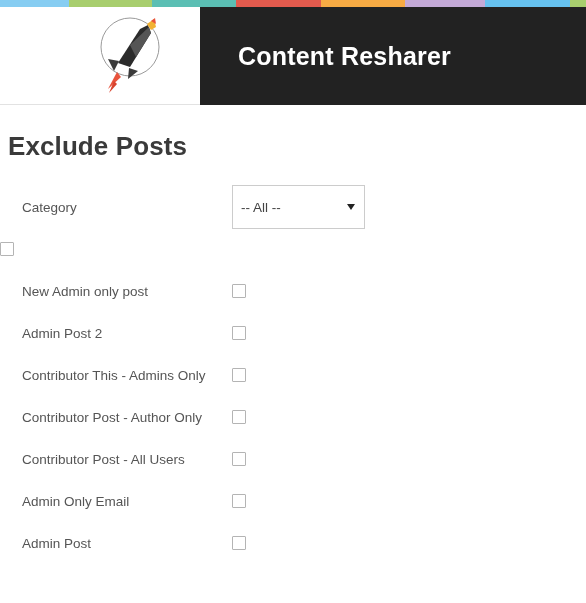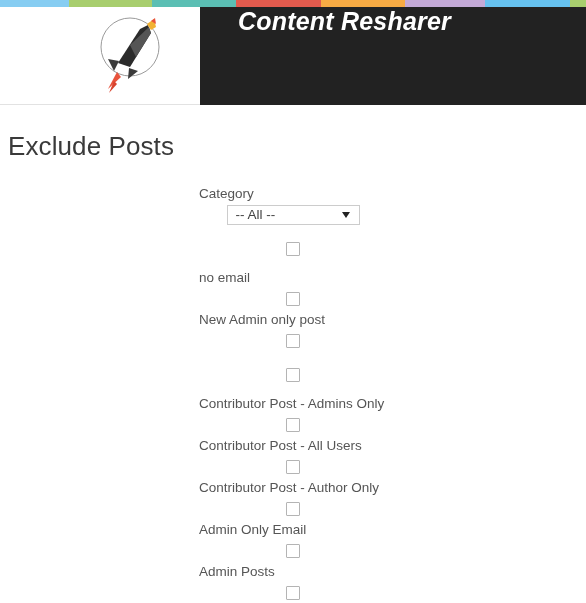--- a/index.html
+++ b/index.html
@@ -63,71 +63,69 @@
     letter-spacing: -0.5px;
     white-space: nowrap;
   }
   .logo-text .tld {
     font-size: 25px;
     color: #333333;
   }
   .header-title-area {
     flex: 1 1 auto;
     display: flex;
-    align-items: flex-start;
+    align-items: center;
     padding-left: 38px;
-    font-style: italic;
   }
   .header-title {
     color: #ffffff;
     font-size: 25px;
     font-weight: bold;
     letter-spacing: 0.2px;
   }
 
   
   .content {
     padding: 0 0 0 0;
   }
   .page-title {
     margin: 26px 16px 0 8px;
     font-size: 26px;
-    font-weight: normal;
+    font-weight: bold;
     color: #3a3a3a;
     letter-spacing: 0.1px;
   }
 
   .form-table {
     margin-top: 24px;
     width: 100%;
   }
   .form-row {
     display: flex;
     align-items: center;
     height: 42px;
-    flex-direction: column;
   }
   .form-label {
     width: 232px;
     padding-left: 22px;
     box-sizing: border-box;
     font-size: 13.5px;
     color: #555555;
     white-space: nowrap;
   }
   .form-field {
     flex: 1 1 auto;
     display: flex;
     align-items: center;
   }
 
   .select-box {
     position: relative;
     width: 133px;
-    height: 20px;
+    height: 44px;
     background: #ffffff;
     border: 1px solid #cccccc;
     box-sizing: border-box;
     display: flex;
     align-items: center;
     padding: 0 8px;
     font-size: 13.5px;
     color: #444444;
   }
   .select-arrow {
@@ -205,62 +203,57 @@
       </div>
     </div>
 
     <div id="post-rows">
         <div class="form-row">
           <div class="form-field">
             <div class="checkbox"></div>
           </div>
         </div>
         <div class="form-row">
-          <div class="form-label">no email</div>
-          <div class="form-field">
-            <div class="checkbox"></div>
-          </div>
-        </div>
-        <div class="form-row">
           <div class="form-label">New Admin only post</div>
           <div class="form-field">
             <div class="checkbox"></div>
           </div>
         </div>
         <div class="form-row">
-          <div class="form-field">
-            <div class="checkbox"></div>
-          </div>
-        </div>
-        <div class="form-row">
-          <div class="form-label">Contributor Post - Admins Only</div>
+          <div class="form-label">Admin Post 2</div>
+          <div class="form-field">
+            <div class="checkbox"></div>
+          </div>
+        </div>
+        <div class="form-row">
+          <div class="form-label">Contributor This - Admins Only</div>
+          <div class="form-field">
+            <div class="checkbox"></div>
+          </div>
+        </div>
+        <div class="form-row">
+          <div class="form-label">Contributor Post - Author Only</div>
           <div class="form-field">
             <div class="checkbox"></div>
           </div>
         </div>
         <div class="form-row">
           <div class="form-label">Contributor Post - All Users</div>
           <div class="form-field">
             <div class="checkbox"></div>
           </div>
         </div>
         <div class="form-row">
-          <div class="form-label">Contributor Post - Author Only</div>
-          <div class="form-field">
-            <div class="checkbox"></div>
-          </div>
-        </div>
-        <div class="form-row">
           <div class="form-label">Admin Only Email</div>
           <div class="form-field">
             <div class="checkbox"></div>
           </div>
         </div>
         <div class="form-row">
-          <div class="form-label">Admin Posts</div>
+          <div class="form-label">Admin Post</div>
           <div class="form-field">
             <div class="checkbox"></div>
           </div>
         </div>
       </div>
 
   </div>
 </div>
 
 </body></html>

